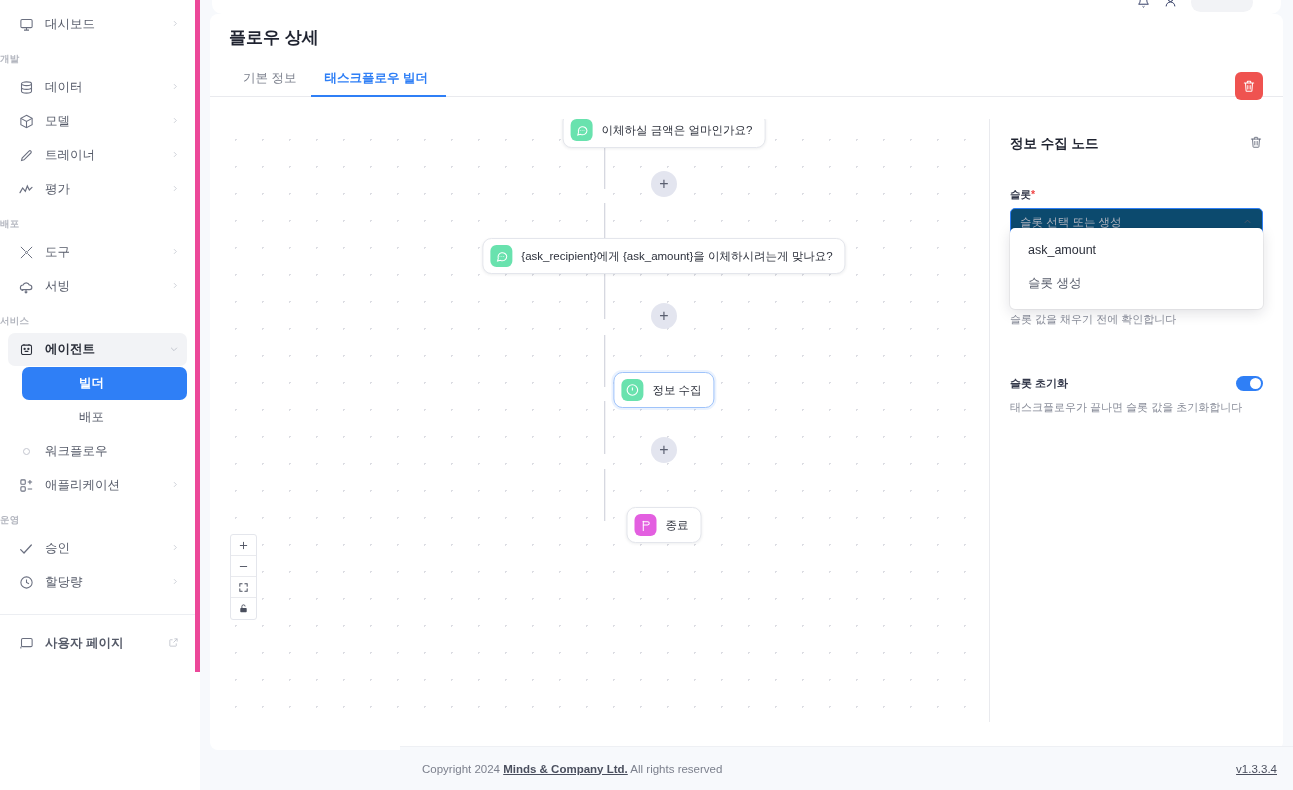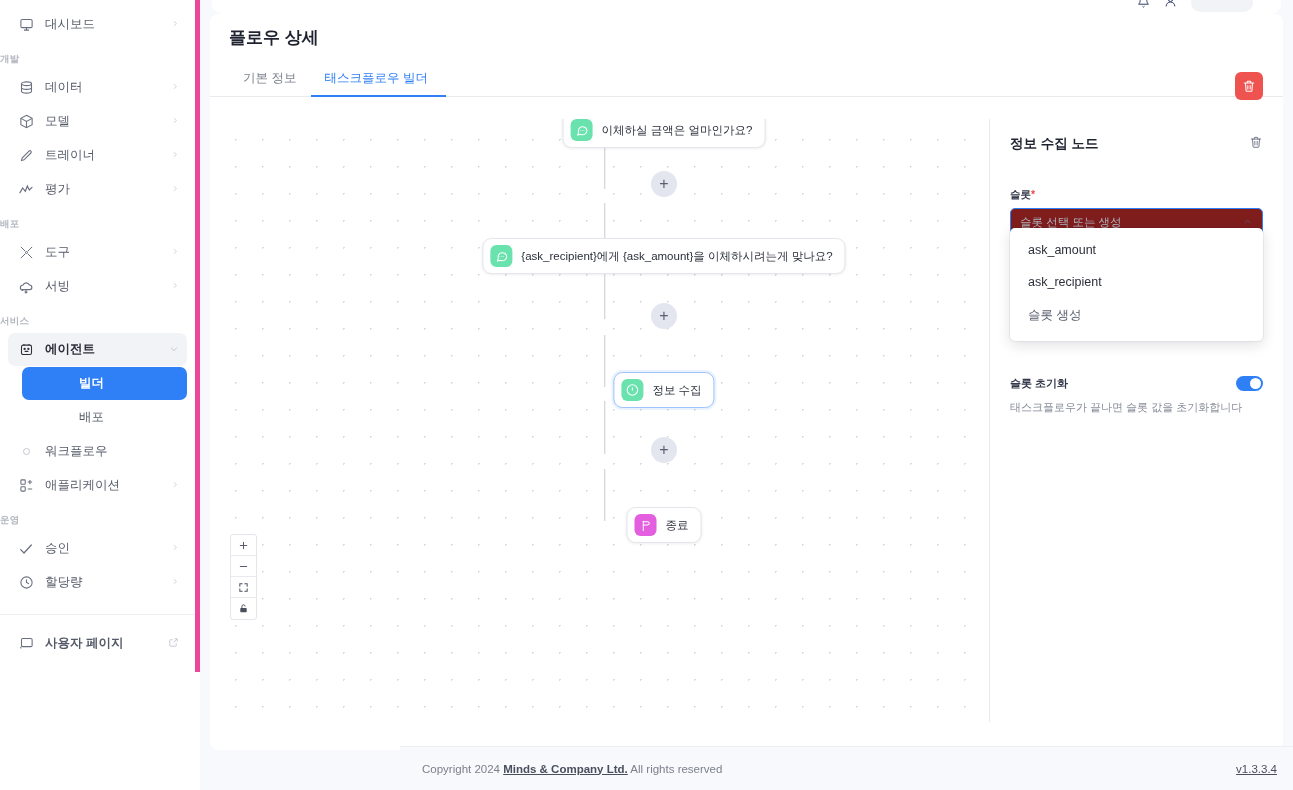--- a/index.html
+++ b/index.html
@@ -63,21 +63,21 @@
 
   .content-card {
     position: absolute; top: 14px; left: 10px; right: 10px; bottom: 40px;
     background: #ffffff; border-radius: 8px;
   }
   .page-title { font-size: 17px; font-weight: 700; color: #1f2330; padding: 12px 0 0 19px; }
 
   .tabs { display: flex; align-items: flex-end; height: 36px; margin-top: 12px; padding-left: 19px;
           border-bottom: 1px solid #e9eaee; position: relative; }
   .tab { font-size: 12.5px; color: #7c808d; padding: 0 14px 9px 14px; cursor: pointer; white-space: nowrap; }
-  .tab.active { color: #2f7ff6; font-weight: 400; }
+  .tab.active { color: #2f7ff6; font-weight: 700; }
   .tab.active::after {
     content: ""; position: absolute; bottom: -1px; height: 2px; background: #2f7ff6;
     left: 101px; width: 135px;
   }
   .trash-btn {
     position: absolute; top: 58px; right: 20px;
     width: 28px; height: 28px; border-radius: 6px; background: #ef5350;
     display: flex; align-items: center; justify-content: center; cursor: pointer;
     border: none;
   }
@@ -127,21 +127,21 @@
   .panel { width: 293px; flex: 0 0 293px; background: #fff; position: relative; padding: 16px 20px 0 20px; }
   .panel-head { display: flex; align-items: center; justify-content: space-between; }
   .panel-title { font-size: 13.5px; font-weight: 700; color: #1f2330; }
   .panel-trash { cursor: pointer; color: #6b7080; }
 
   .field-label { font-size: 10.5px; font-weight: 700; color: #33384a; margin-top: 35px; }
   .req { color: #ef4444; }
 
   .select-box {
     margin-top: 6px; height: 29px; border: 1px solid #2f7ff6; border-radius: 5px;
-    display: flex; align-items: center; padding: 0 9px; cursor: pointer; background: #7f1d1d;
+    display: flex; align-items: center; padding: 0 9px; cursor: pointer; background: #0c4a6e;
   }
   .select-ph { font-size: 11.5px; color: #b0b4bf; flex: 1; }
   .caret { color: #555a68; font-size: 10px; }
 
   .dropdown {
     position: absolute; left: 20px; right: 20px; top: 109px;
     background: #fff; border-radius: 5px;
     box-shadow: 0 4px 14px rgba(20,25,45,.13), 0 0 0 1px rgba(20,25,45,.05);
     padding: 6px 0 8px 0; z-index: 40;
   }
@@ -510,21 +510,20 @@
           <div class="toggle-row">
             <span class="toggle-label">슬롯 초기화</span>
             <span class="toggle">
                 <span class="knob"></span>
               </span>
           </div>
           <div class="helper">태스크플로우가 끝나면 슬롯 값을 초기화합니다</div>
 
           <div class="dropdown">
             <div class="dd-item">ask_amount</div>
-            <div class="dd-item">ask_recipient</div>
             <div class="dd-item muted">슬롯 생성</div>
           </div>
         </aside>
       </div>
     </div>
 
     <div class="footer">
       <div class="copy">
         <span>Copyright 2024 </span><b>Minds &amp; Company Ltd.</b><span> All rights reserved</span>
       </div>

